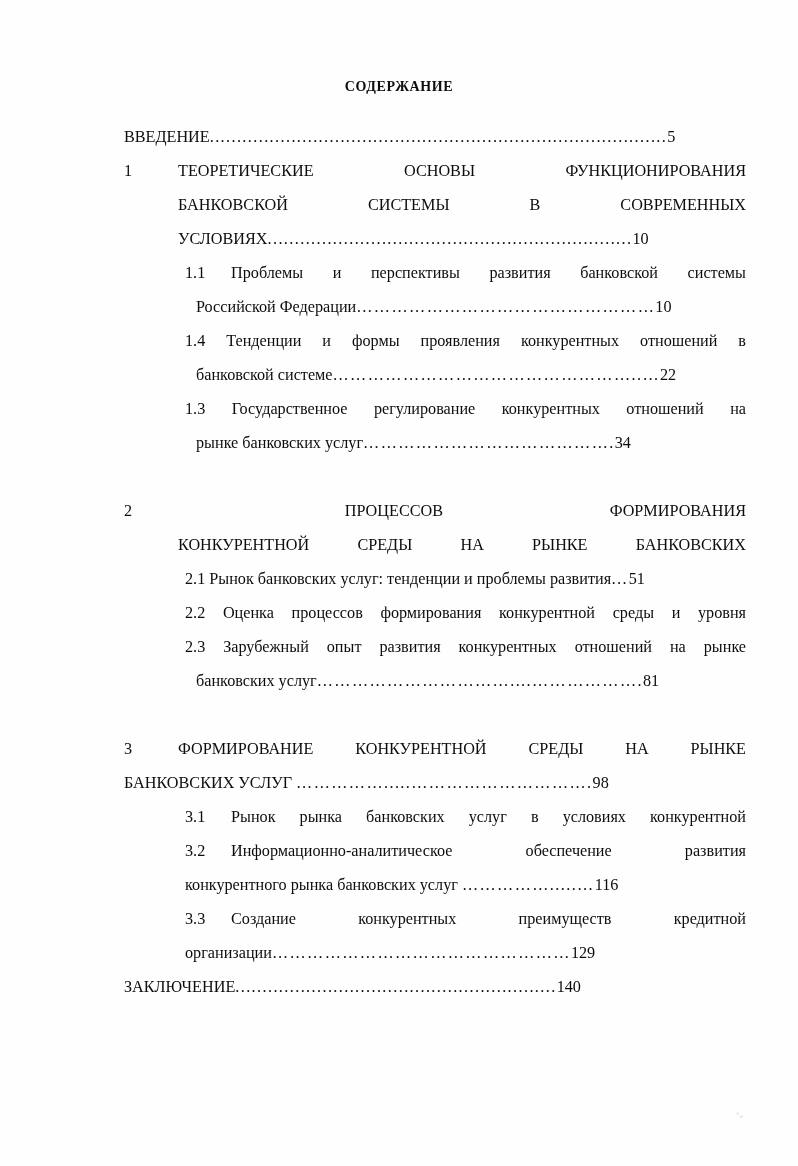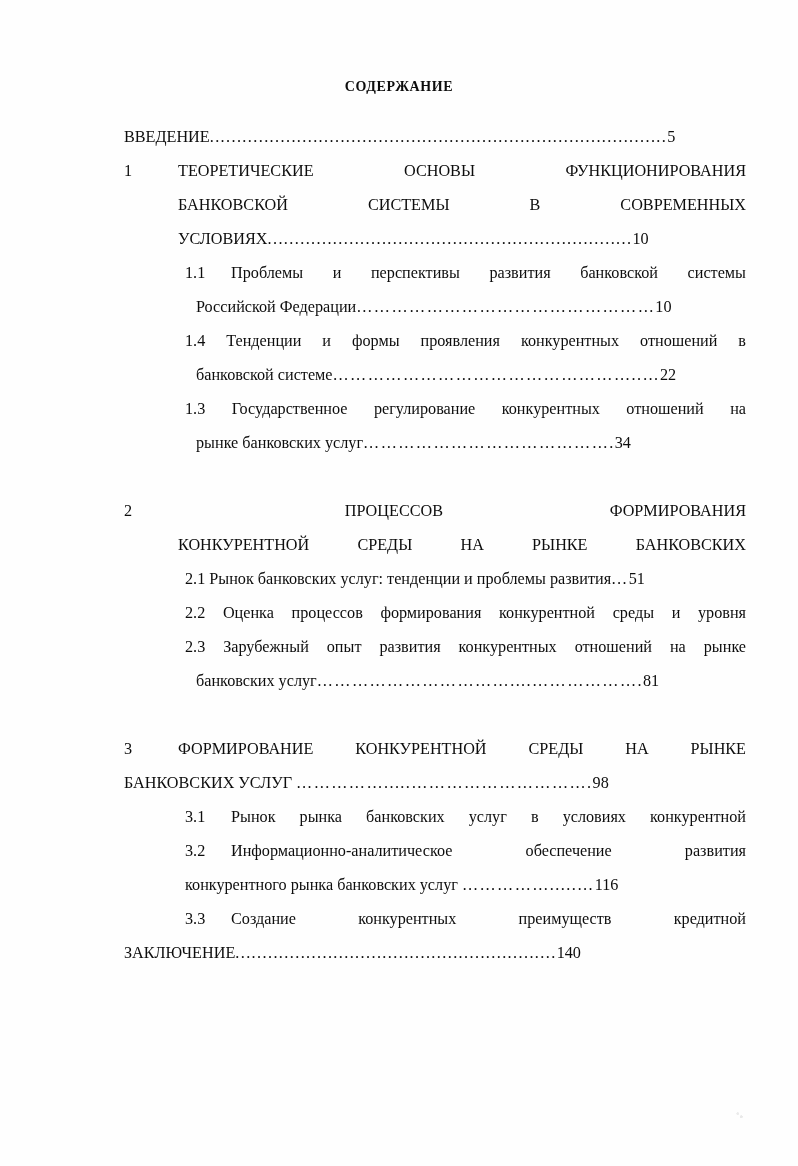--- a/index.html
+++ b/index.html
@@ -332,20 +332,21 @@
       <span class="line just ind-sub">
         <span class="subnum">3.3</span>
         <span class="w">Создание</span>
         <span class="gap"></span>
         <span class="w">конкурентных</span>
         <span class="gap"></span>
         <span class="w">преимуществ</span>
         <span class="gap"></span>
         <span class="w">кредитной</span>
       </span>
+      <span class="line ind-subwrap3"><span>организации</span><span class="lead">……………………………………………</span><span class="pg">129</span></span>
     </div>
 
     <div class="toc-entry">
       <span class="line"><span>ЗАКЛЮЧЕНИЕ</span><span class="lead">...........................................................</span><span class="pg">140</span></span>
     </div>
 
 
   </div>
 
   <div id="scan-speck"></div>

